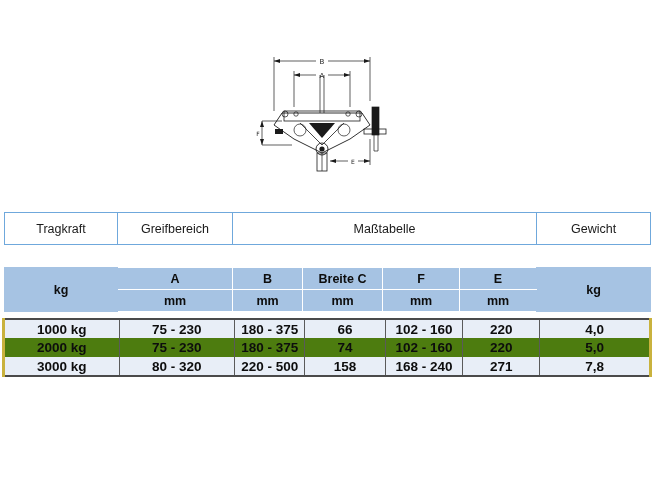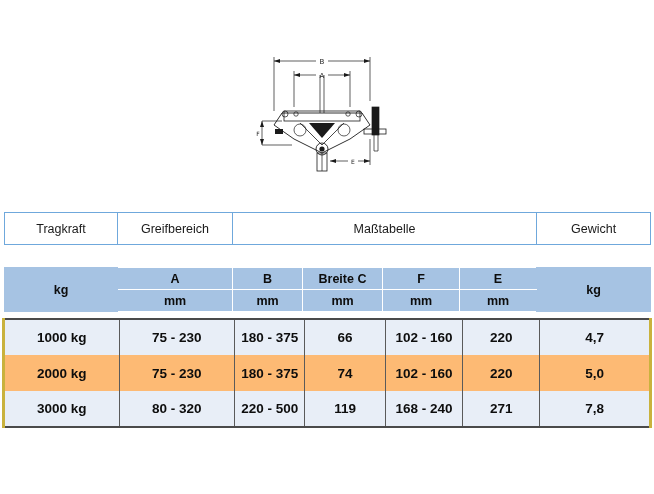--- a/index.html
+++ b/index.html
@@ -91,31 +91,31 @@
     top: 318px;
     width: 650px;
     border-collapse: collapse;
     table-layout: fixed;
     border-left: 3px solid #c9b23d;
     border-right: 3px solid #c9b23d;
     border-top: 2px solid #4a4a4a;
     border-bottom: 2px solid #4a4a4a;
   }
   .data-table td {
-    height: 36px;
+    height: 19px;
     text-align: center;
     vertical-align: middle;
     font-size: 13.5px;
     font-weight: bold;
     color: #0d0d0d;
     border-left: 1px solid #5a5a5a;
     border-right: 1px solid #5a5a5a;
   }
   .data-table tr.odd td { background: #e8eef7; }
-  .data-table tr.even td { background: #fdba74; }
+  .data-table tr.even td { background: #4d7c0f; }
   .data-table td.first { border-left: none; }
   .data-table td.last  { border-right: none; }
 </style>
 </head>
 <body>
 
 <div class="page">
 
   <div class="drawing-area">
     <svg class="drawing-svg" width="150" height="130" viewBox="0 0 150 130">
@@ -247,36 +247,36 @@
       <col style="width:110px">
     </colgroup>
     <tbody id="data-body">
         <tr class="odd">
           <td class="first">1000 kg</td>
           <td>75 - 230</td>
           <td>180 - 375</td>
           <td>66</td>
           <td>102 - 160</td>
           <td>220</td>
-          <td class="last">4,7</td>
+          <td class="last">4,0</td>
         </tr>
         <tr class="even">
           <td class="first">2000 kg</td>
           <td>75 - 230</td>
           <td>180 - 375</td>
           <td>74</td>
           <td>102 - 160</td>
           <td>220</td>
           <td class="last">5,0</td>
         </tr>
         <tr class="odd">
           <td class="first">3000 kg</td>
           <td>80 - 320</td>
           <td>220 - 500</td>
-          <td>119</td>
+          <td>158</td>
           <td>168 - 240</td>
           <td>271</td>
           <td class="last">7,8</td>
         </tr>
       </tbody>
   </table>
 
 </div>
 
 </body></html>

